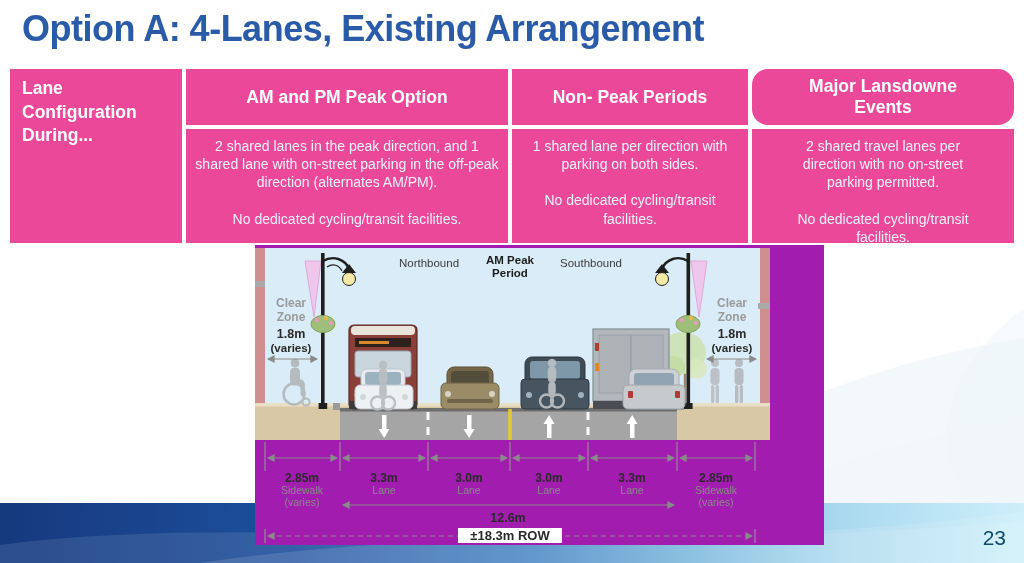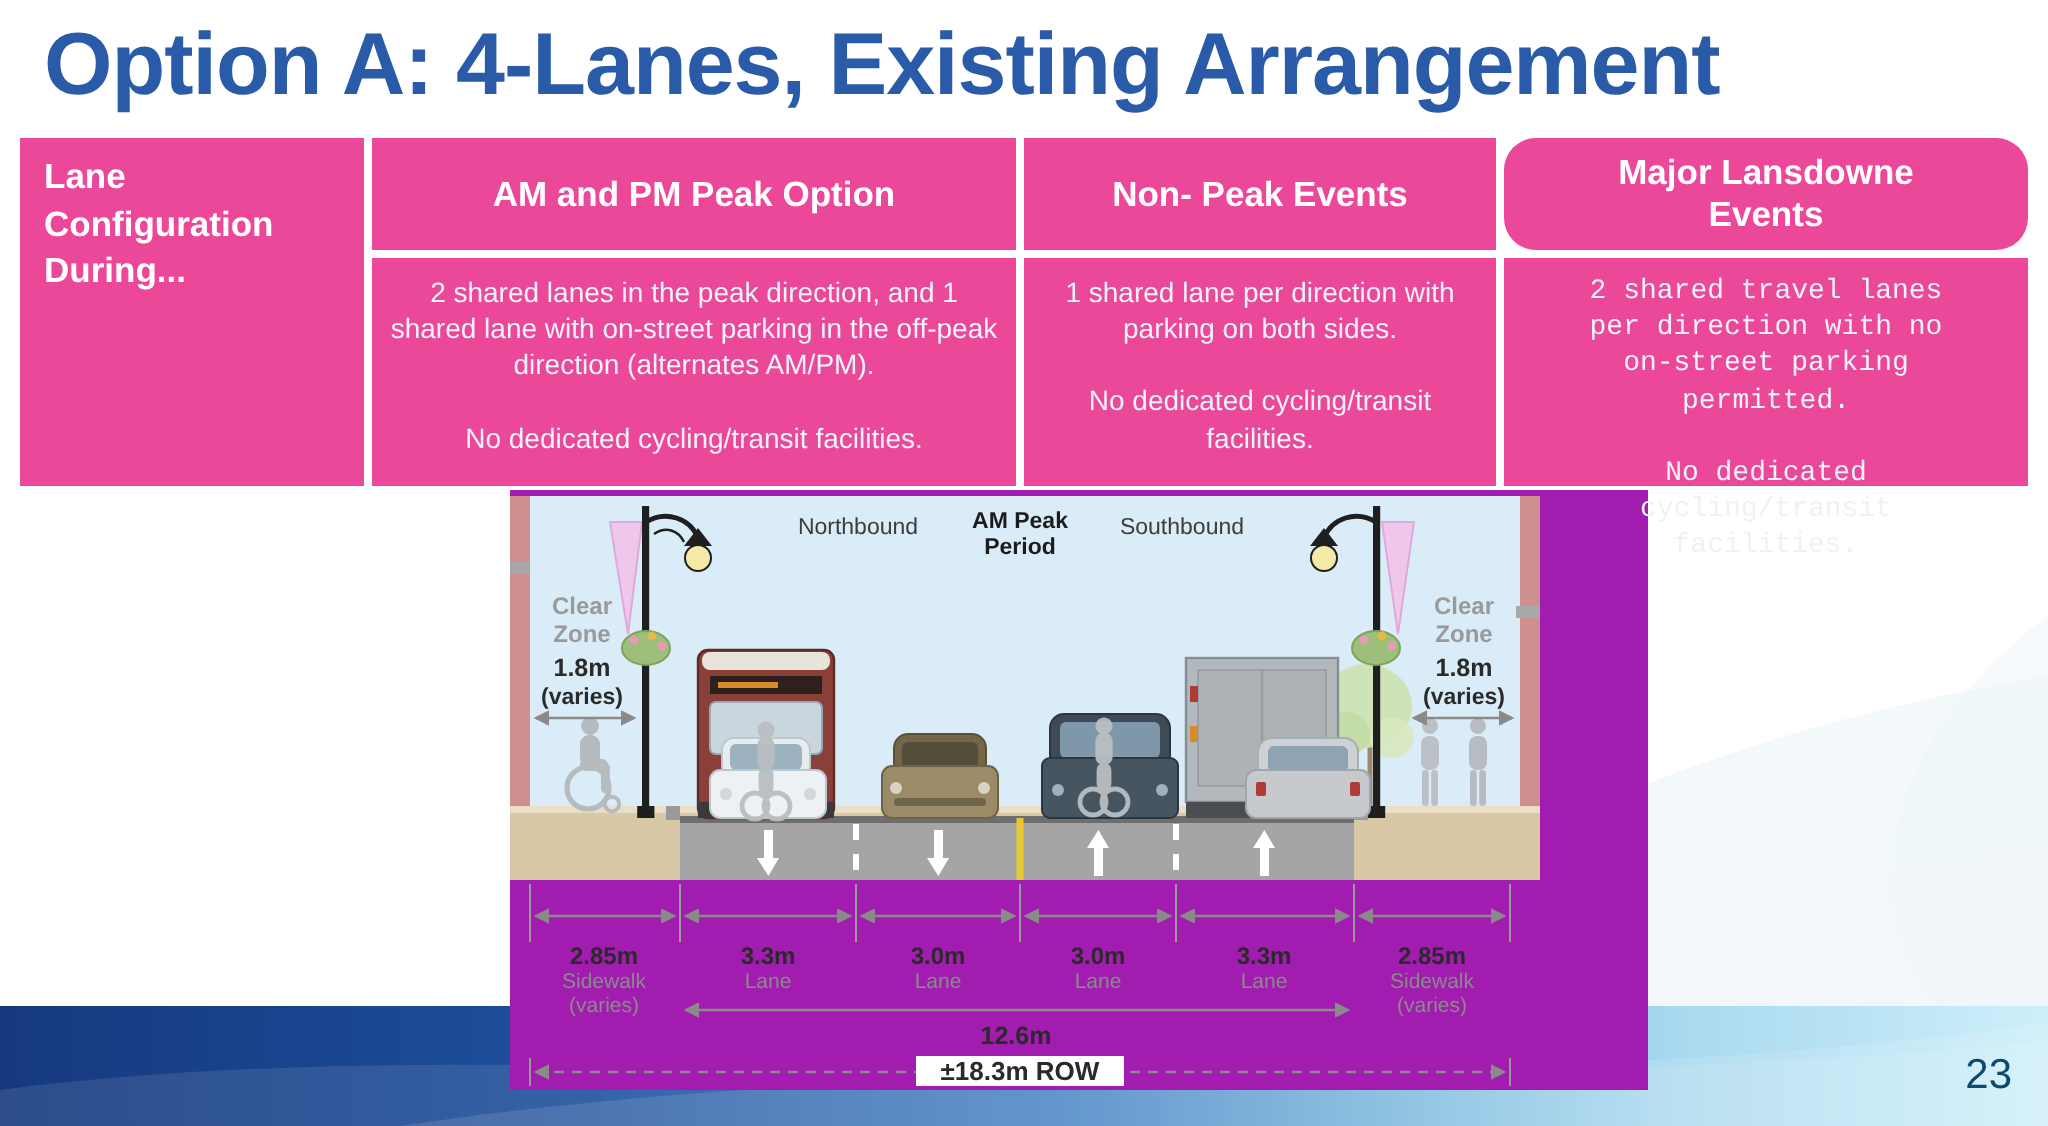--- a/index.html
+++ b/index.html
@@ -5,21 +5,21 @@
   * { margin: 0; padding: 0; box-sizing: border-box; }
   html, body { background: #ffffff; }
   body { font-family: "Liberation Sans", sans-serif; }
   .slide {
     position: relative; width: 1024px; height: 563px;
     background: #ffffff; overflow: hidden;
   }
   
   .title {
     position: absolute; left: 22px; top: 8px; width: 980px;
-    font-size: 44px; font-weight: bold; letter-spacing: -0.5px;
+    font-size: 36px; font-weight: bold; letter-spacing: -0.5px;
     color: #2a5ba8; z-index: 3;
   }
   
   .lane-table {
     position: absolute; left: 10px; top: 69px; width: 1004px;
     display: grid;
     grid-template-columns: 172px 322px 236px 262px;
     grid-template-rows: 56px 114px;
     gap: 4px; z-index: 3;
   }
@@ -30,21 +30,21 @@
   }
   .head-cell {
     display: flex; align-items: center; justify-content: center; text-align: center;
     font-size: 17.5px; font-weight: bold; line-height: 1.2; padding: 4px 14px;
   }
   .head-cell.narrow { padding: 4px 38px; border-radius: 16px; }
   .body-cell {
     text-align: center; font-size: 14px; line-height: 1.3;
     color: #edf2f9; padding: 8px 7px;
   }
-  .body-cell.pad-lg { padding: 8px 28px; font-family: Liberation Mono, monospace; }
+  .body-cell.pad-lg { padding: 8px 28px; }
   .body-cell p { margin: 0 0 18px 0; }
   .body-cell p:last-child { margin-bottom: 0; }
   
   .diagram {
     position: absolute; left: 255px; top: 245px; width: 569px; height: 300px;
     background: #a21caf; z-index: 2;
   }
   
   .bg-swoosh { position: absolute; right: 0; bottom: 55px; z-index: 0; }
   
@@ -71,21 +71,21 @@
     <path d="M200 200 C 290 150, 400 120, 480 115 L480 200 Z" fill="#f2f7fb" opacity="0.7"></path>
     <path d="M480 0 C 400 60, 380 140, 430 200 L480 200 Z" fill="#eef5fa" opacity="0.5"></path>
   </svg>
 
   <div class="title">Option A: 4-Lanes, Existing Arrangement</div>
 
   <div class="lane-table">
     <div class="cell corner-cell">Lane Configuration During...</div>
 
     <div class="cell head-cell" style="grid-column:2">AM and PM Peak Option</div>
-    <div class="cell head-cell" style="grid-column:3">Non- Peak Events</div>
+    <div class="cell head-cell" style="grid-column:3">Non- Peak Periods</div>
     <div class="cell head-cell narrow" style="grid-column:4">Major Lansdowne Events</div>
 
     <div class="cell body-cell" style="grid-column:2">
       <p>2 shared lanes in the peak direction, and 1 shared lane with on-street parking in the off-peak direction (alternates AM/PM).</p>
       <p>No dedicated cycling/transit facilities.</p>
     </div>
     <div class="cell body-cell" style="grid-column:3">
       <p>1 shared lane per direction with parking on both sides.</p>
       <p>No dedicated cycling/transit facilities.</p>
     </div>

